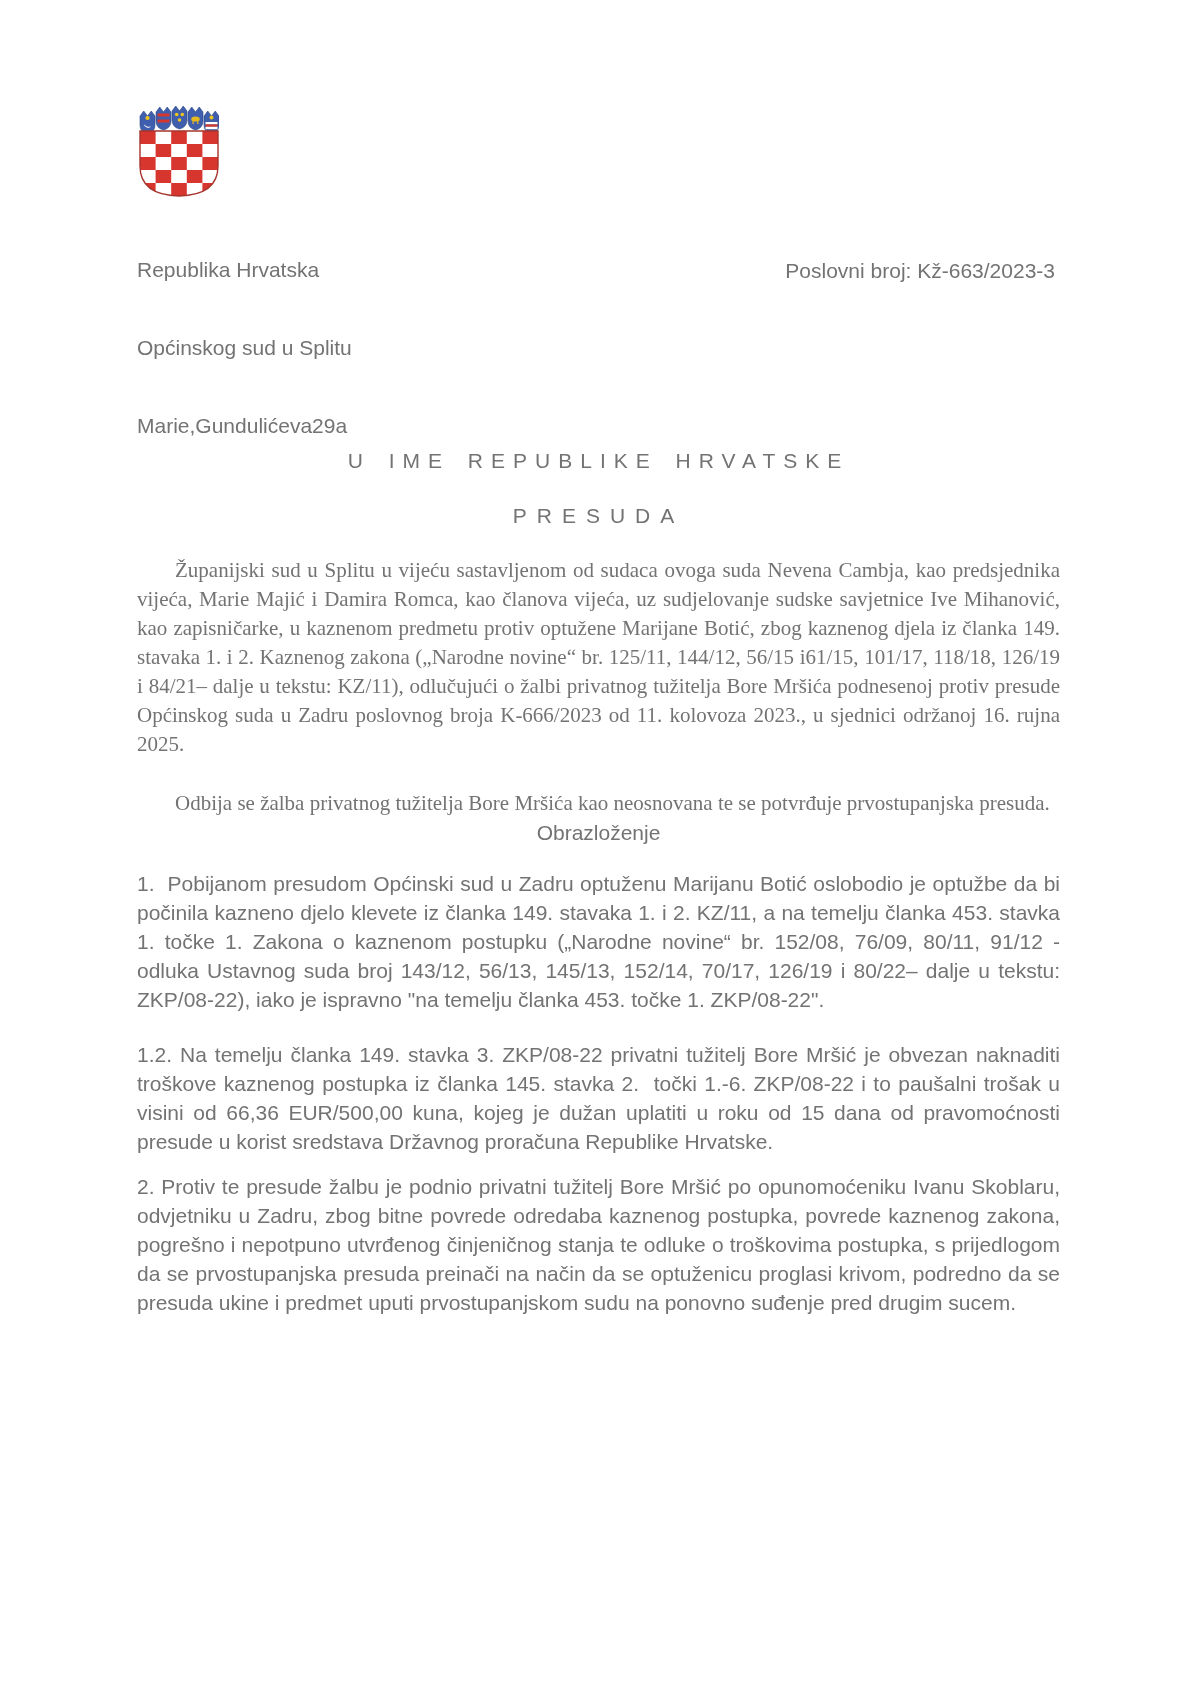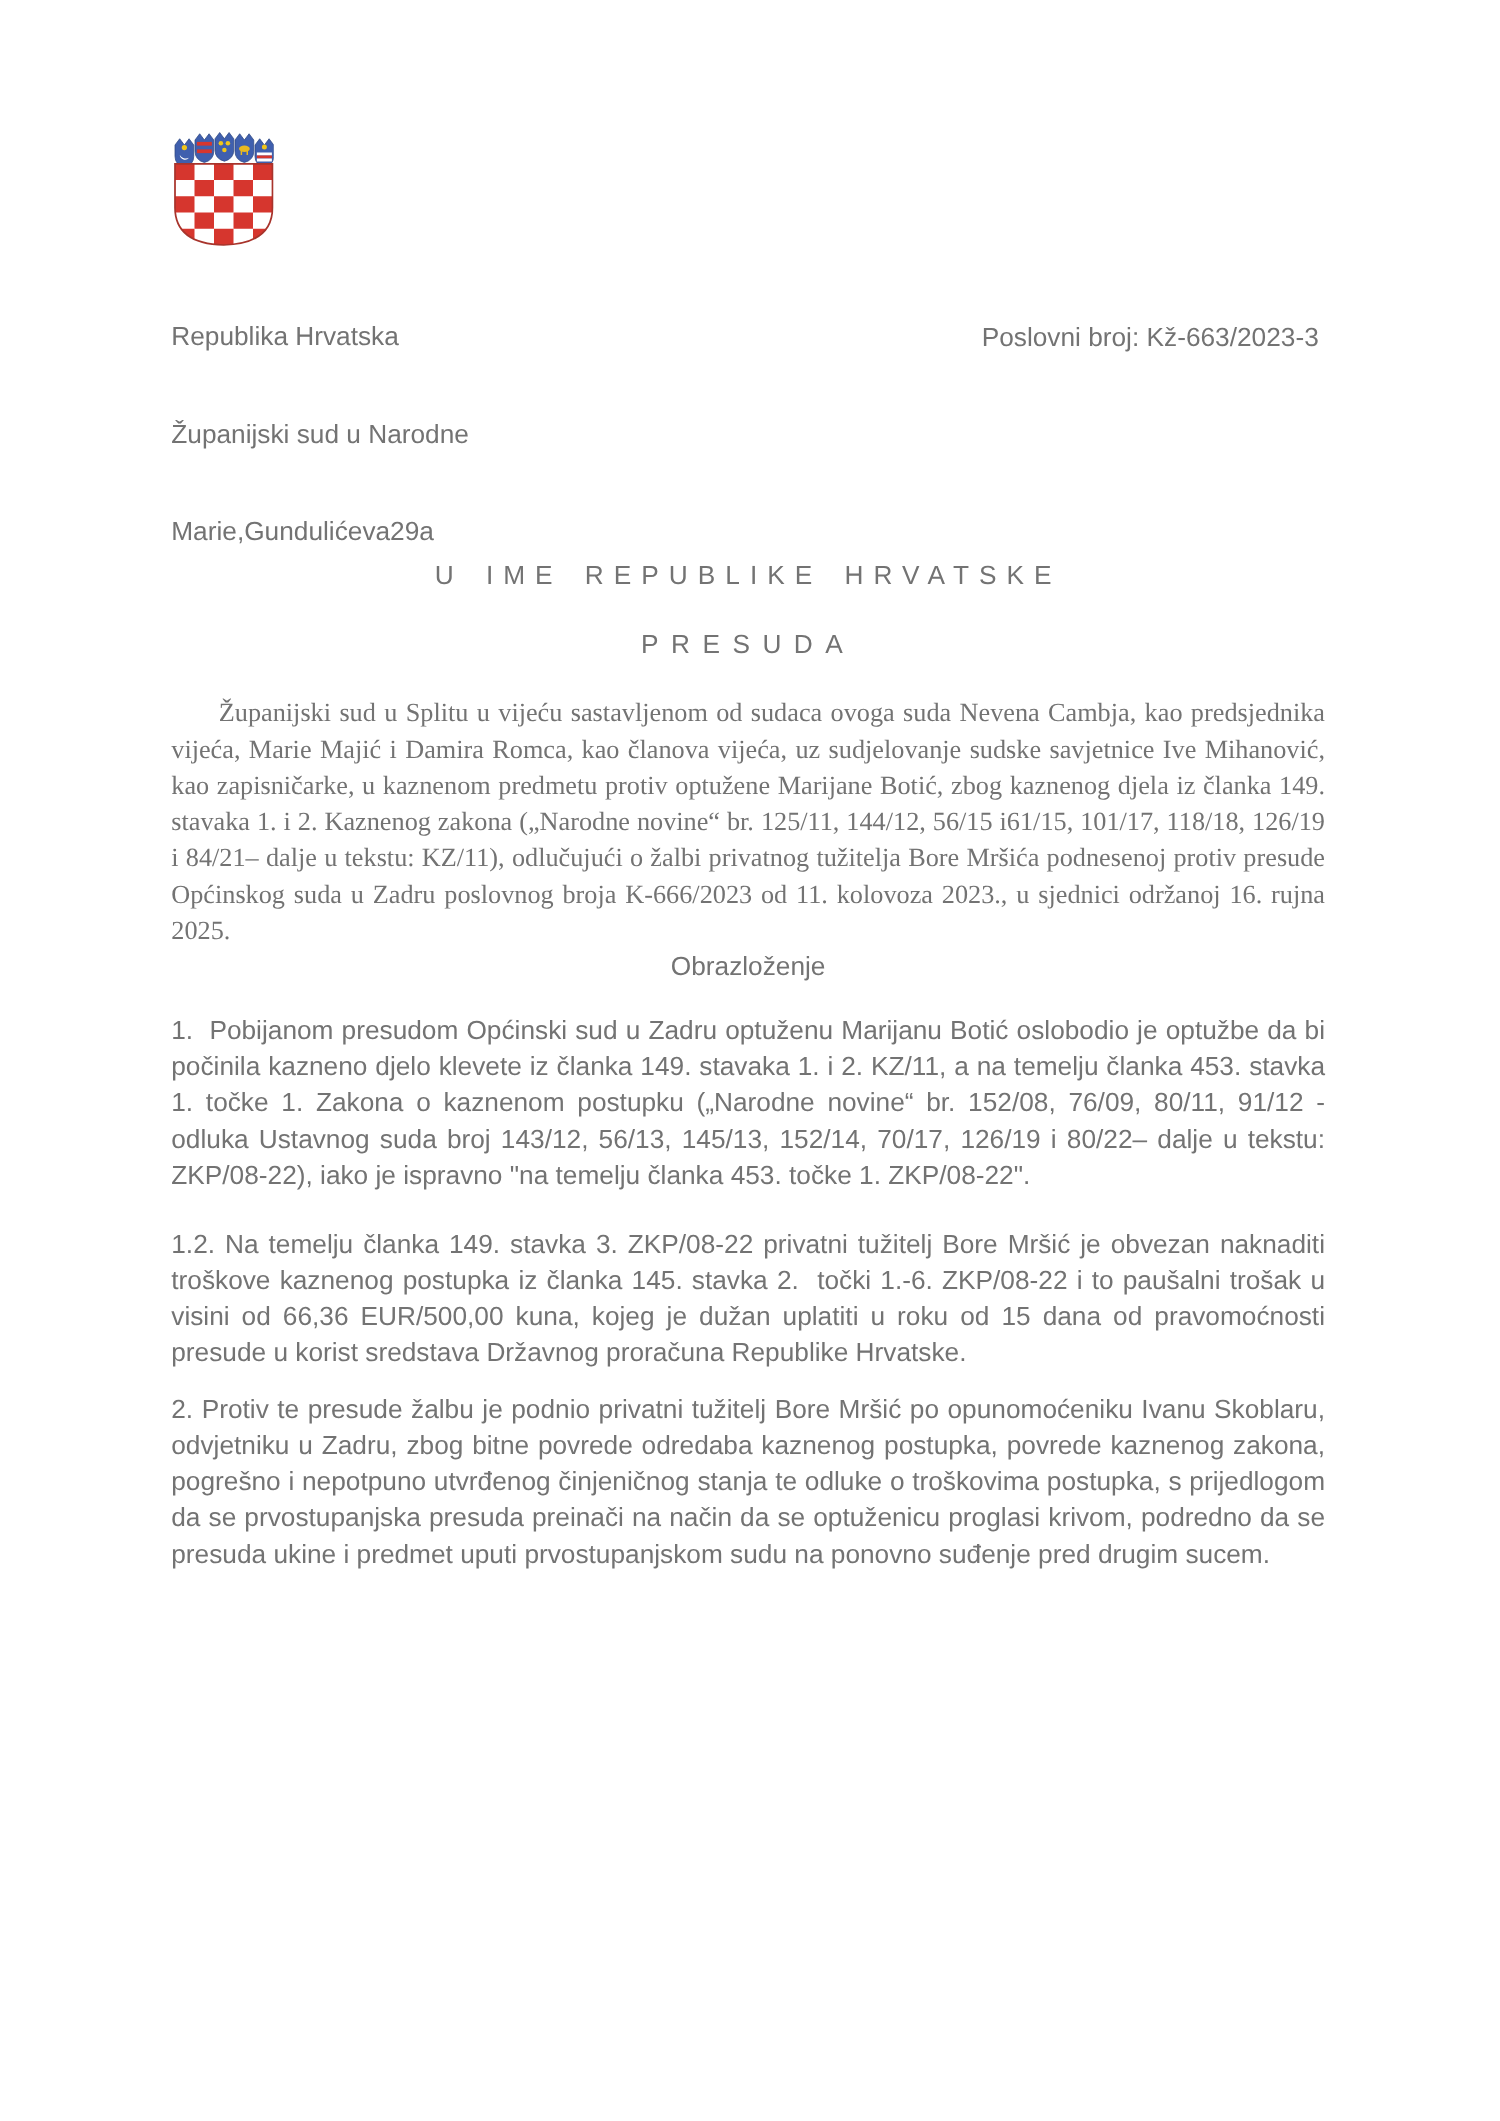--- a/index.html
+++ b/index.html
@@ -149,34 +149,35 @@
         <rect x="16.6" y="66" width="15.6" height="13" fill="#d6362e"></rect>
         <rect x="47.8" y="66" width="15.6" height="13" fill="#d6362e"></rect>
         <rect x="1" y="79" width="15.6" height="13" fill="#d6362e"></rect>
         <rect x="32.2" y="79" width="15.6" height="13" fill="#d6362e"></rect>
         <rect x="63.4" y="79" width="15.6" height="13" fill="#d6362e"></rect>
       </g>
       <path d="M1,27 H79 V62 Q79,91 40,92 Q1,91 1,62 Z" fill="none" stroke="#a8342c" stroke-width="1.4"></path>
     </svg>
     <div class="institution">
       <div>Republika Hrvatska</div>
-      <div>Županijski sud u Narodne</div>
+      <div>Općinskog sud u Splitu</div>
       <div>Marie,Gundulićeva29a</div>
     </div>
   </div>
 
   <div class="case-number">Poslovni broj: Kž-663/2023-3</div>
 
   <div class="content">
     <h1 class="heading-main">U IME REPUBLIKE HRVATSKE</h1>
     <h2 class="heading-presuda">PRESUDA</h2>
 
     <p class="para indent mt-intro">Županijski sud u Splitu u vijeću sastavljenom od sudaca ovoga suda Nevena Cambja, kao predsjednika vijeća, Marie Majić i Damira Romca, kao članova vijeća, uz sudjelovanje sudske savjetnice Ive Mihanović, kao zapisničarke, u kaznenom predmetu protiv optužene Marijane Botić, zbog kaznenog djela iz članka 149. stavaka 1. i 2. Kaznenog zakona („Narodne novine“ br. 125/11, 144/12, 56/15 i61/15, 101/17, 118/18, 126/19 i 84/21– dalje u tekstu: KZ/11), odlučujući o žalbi privatnog tužitelja Bore Mršića podnesenoj protiv presude Općinskog suda u Zadru poslovnog broja K-666/2023 od 11. kolovoza 2023., u sjednici održanoj 16. rujna 2025.</p>
 
 
+    <p class="para indent mt-verdict">Odbija se žalba privatnog tužitelja Bore Mršića kao neosnovana te se potvrđuje prvostupanjska presuda.</p>
 
     <h4 class="heading-obrazlozenje">Obrazloženje</h4>
 
     <p class="para mt-p1">1.  Pobijanom presudom Općinski sud u Zadru optuženu Marijanu Botić oslobodio je optužbe da bi počinila kazneno djelo klevete iz članka 149. stavaka 1. i 2. KZ/11, a na temelju članka 453. stavka 1. točke 1. Zakona o kaznenom postupku („Narodne novine“ br. 152/08, 76/09, 80/11, 91/12 - odluka Ustavnog suda broj 143/12, 56/13, 145/13, 152/14, 70/17, 126/19 i 80/22– dalje u tekstu: ZKP/08-22), iako je ispravno "na temelju članka 453. točke 1. ZKP/08-22".</p>
 
     <p class="para mt-p12">1.2. Na temelju članka 149. stavka 3. ZKP/08-22 privatni tužitelj Bore Mršić je obvezan naknaditi troškove kaznenog postupka iz članka 145. stavka 2.  točki 1.-6. ZKP/08-22 i to paušalni trošak u visini od 66,36 EUR/500,00 kuna, kojeg je dužan uplatiti u roku od 15 dana od pravomoćnosti presude u korist sredstava Državnog proračuna Republike Hrvatske.</p>
 
     <p class="para mt-p2">2. Protiv te presude žalbu je podnio privatni tužitelj Bore Mršić po opunomoćeniku Ivanu Skoblaru, odvjetniku u Zadru, zbog bitne povrede odredaba kaznenog postupka, povrede kaznenog zakona, pogrešno i nepotpuno utvrđenog činjeničnog stanja te odluke o troškovima postupka, s prijedlogom da se prvostupanjska presuda preinači na način da se optuženicu proglasi krivom, podredno da se presuda ukine i predmet uputi prvostupanjskom sudu na ponovno suđenje pred drugim sucem.</p>
   </div>
 

